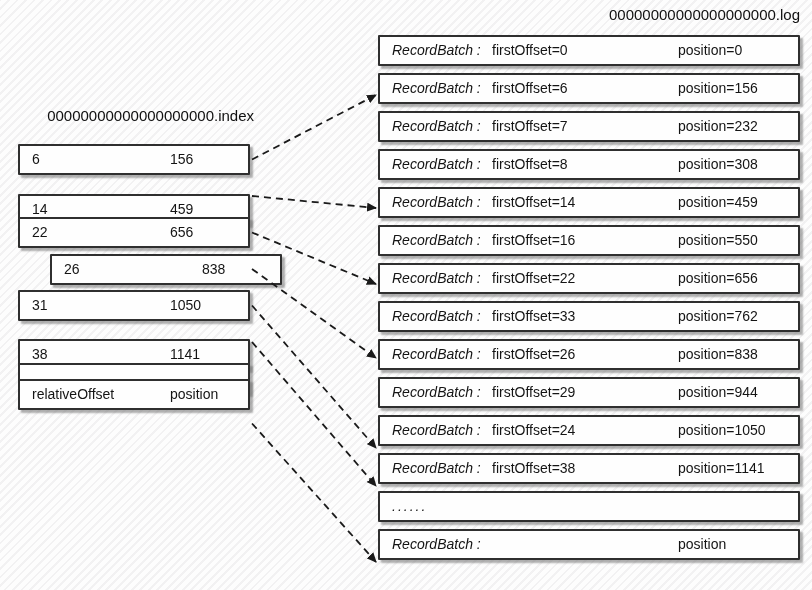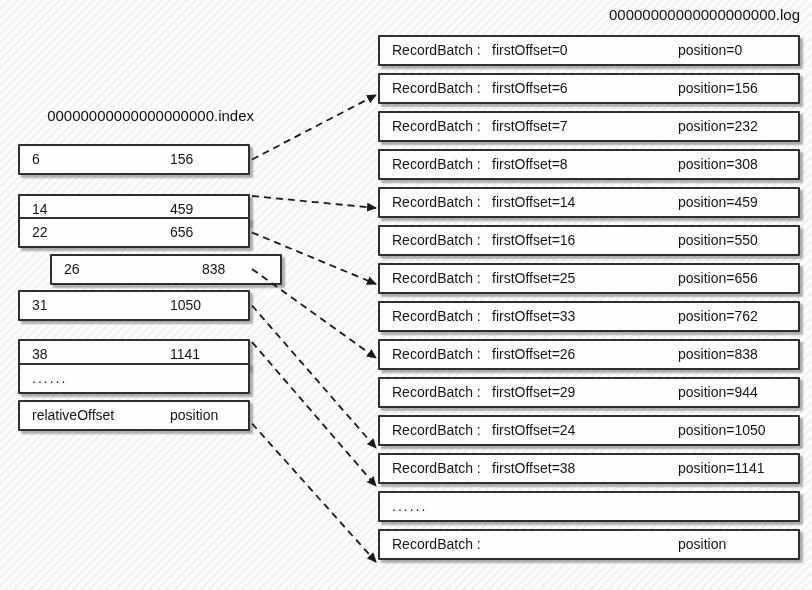--- a/index.html
+++ b/index.html
@@ -46,21 +46,21 @@
     top: 0;
     height: 27px;
     line-height: 27px;
     font-size: 14px;
     white-space: nowrap;
     color: #141414;
   }
   .dots { letter-spacing: 2px; }
   .idx-offset { left: 12px; }
   .idx-pos    { left: 150px; }
-  .log-label  { left: 12px; }
+  .log-label  { left: 12px; font-style: italic; }
   .log-offset { left: 112px; }
   .log-pos    { left: 298px; }
   #arrow-layer {
     position: absolute;
     left: 0; top: 0;
     width: 812px; height: 590px;
     pointer-events: none;
   }
 </style>
 </head>
@@ -93,21 +93,21 @@
         <span class="cell idx-offset">31</span>
         <span class="cell idx-pos">1050</span>
       </div>
       <div class="row index-row" style="top: 327px; margin-top: 12px;">
         <span class="cell idx-offset">38</span>
         <span class="cell idx-pos">1141</span>
       </div>
       <div class="row index-row" style="top: 363px;">
         <span class="cell idx-offset dots">......</span>
       </div>
-      <div class="row index-row" style="top: 400px;">
+      <div class="row index-row" style="top: 379px;">
         <span class="cell idx-offset">relativeOffset</span>
         <span class="cell idx-pos">position</span>
       </div>
     </div>
   <div id="log-table">
       <div class="row log-row" style="top: 35px;">
         <span class="cell log-label">RecordBatch :</span>
         <span class="cell log-offset">firstOffset=0</span>
         <span class="cell log-pos">position=0</span>
       </div>
@@ -131,21 +131,21 @@
         <span class="cell log-offset">firstOffset=14</span>
         <span class="cell log-pos">position=459</span>
       </div>
       <div class="row log-row" style="top: 225px;">
         <span class="cell log-label">RecordBatch :</span>
         <span class="cell log-offset">firstOffset=16</span>
         <span class="cell log-pos">position=550</span>
       </div>
       <div class="row log-row" style="top: 263px;">
         <span class="cell log-label">RecordBatch :</span>
-        <span class="cell log-offset">firstOffset=25</span>
+        <span class="cell log-offset">firstOffset=22</span>
         <span class="cell log-pos">position=656</span>
       </div>
       <div class="row log-row" style="top: 301px;">
         <span class="cell log-label">RecordBatch :</span>
         <span class="cell log-offset">firstOffset=33</span>
         <span class="cell log-pos">position=762</span>
       </div>
       <div class="row log-row" style="top: 339px;">
         <span class="cell log-label">RecordBatch :</span>
         <span class="cell log-offset">firstOffset=26</span>

